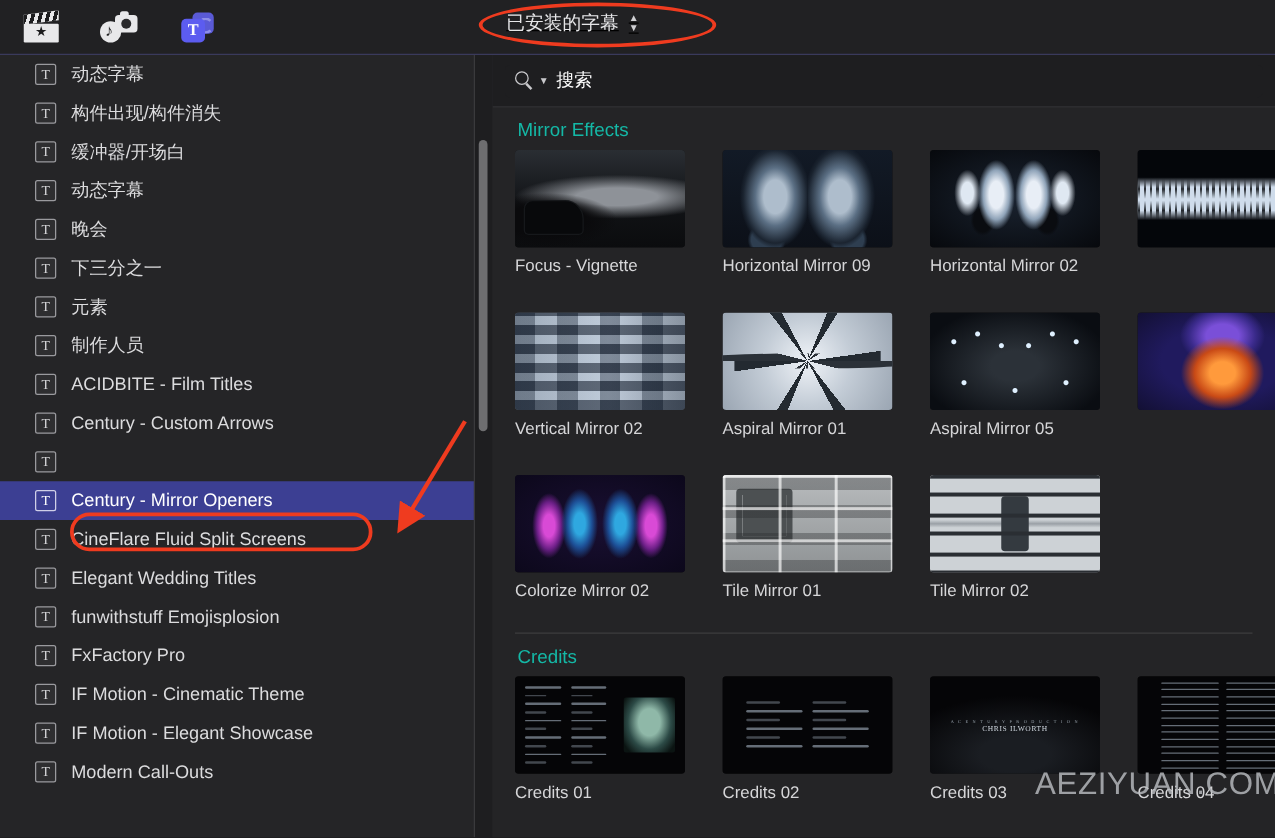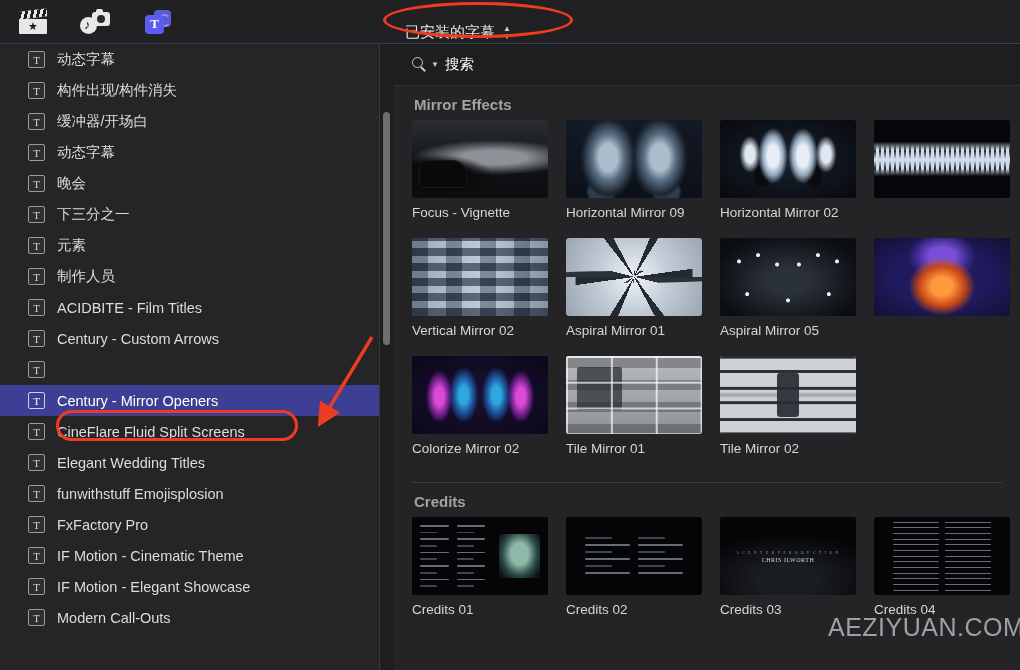--- a/index.html
+++ b/index.html
@@ -52,21 +52,21 @@
   .ico-titles { width:28px; height:24px; position:relative; }
   .ico-titles .back { position:absolute; right:0; top:0; width:17px; height:17px;
       border-radius:4px; background:#5a5ad6; }
   .ico-titles .back::after{ content:""; position:absolute; left:4px; top:4px; width:9px; height:9px;
       border:2px solid #8f8fe8; border-radius:50%; border-right-color:transparent; }
   .ico-titles .front { position:absolute; left:2px; bottom:0px; width:19px; height:19px;
       border-radius:4px; background:#5c5cf0; display:flex; align-items:center; justify-content:center; }
   .ico-titles .front span{ color:#fff; font-weight:bold; font-size:13px; font-family:"Liberation Serif",serif;}
 
   
-  .tb-dropdown-wrap { position:absolute; left:395px; top:20px; }
+  .tb-dropdown-wrap { position:absolute; left:395px; top:6px;text-decoration:underline; }
   .tb-dropdown {
     display:flex; align-items:center; gap:8px;
     padding:3px 10px; border-radius:4px; cursor:pointer;
     color:#e6e6e8; font-size:15px; white-space:nowrap;
   }
   .stepper { display:flex; flex-direction:column; gap:2px; line-height:0; }
   .stepper i { font-style:normal; font-size:8px; color:#cfcfd2; line-height:6px; }
   .annot-ellipse-top {
     position:absolute; left:383px; top:2px; width:190px; height:36px;
     border:3.5px solid #ef3b1f; border-radius:50%/50%; pointer-events:none;
@@ -117,26 +117,26 @@
   .mag { position:relative; width:15px; height:15px; flex:0 0 15px; }
   .mag .circ { position:absolute; left:0; top:0; width:11px; height:11px;
       border:1.8px solid #c9c9cc; border-radius:50%; }
   .mag .handle { position:absolute; left:9px; top:9px; width:6px; height:1.8px;
       background:#c9c9cc; transform:rotate(45deg); transform-origin:left center; }
   .mag-chev { font-size:8px; color:#c9c9cc; margin-left:-2px; }
   .search-placeholder { color:#ffffff; font-size:14.5px; }
 
   .scrollarea { height:584px; overflow:hidden; position:relative; }
   .section-title {
-    color:#a3a3a3; font-size:15px; font-weight:bold;
+    color:#14b8a6; font-size:15px; font-weight:normal;
     padding:10px 0 7px 20px;
   }
   .grid {
     display:grid; grid-template-columns: repeat(4, 154px);
-    column-gap:0px; row-gap:0px; padding-left:18px;
+    column-gap:0px; row-gap:0px; padding-left:18px;gap:12px;
   }
   .cell { width:154px; padding-right:12px; cursor:pointer; }
   .thumb {
     width:136px; height:78px; border-radius:3px; overflow:hidden;
     background:#101012; position:relative;
   }
   .cell-label {
     color:#d6d6d8; font-size:13.5px; line-height:17px;
     margin-top:6px; height:34px; word-wrap:break-word;
   }

